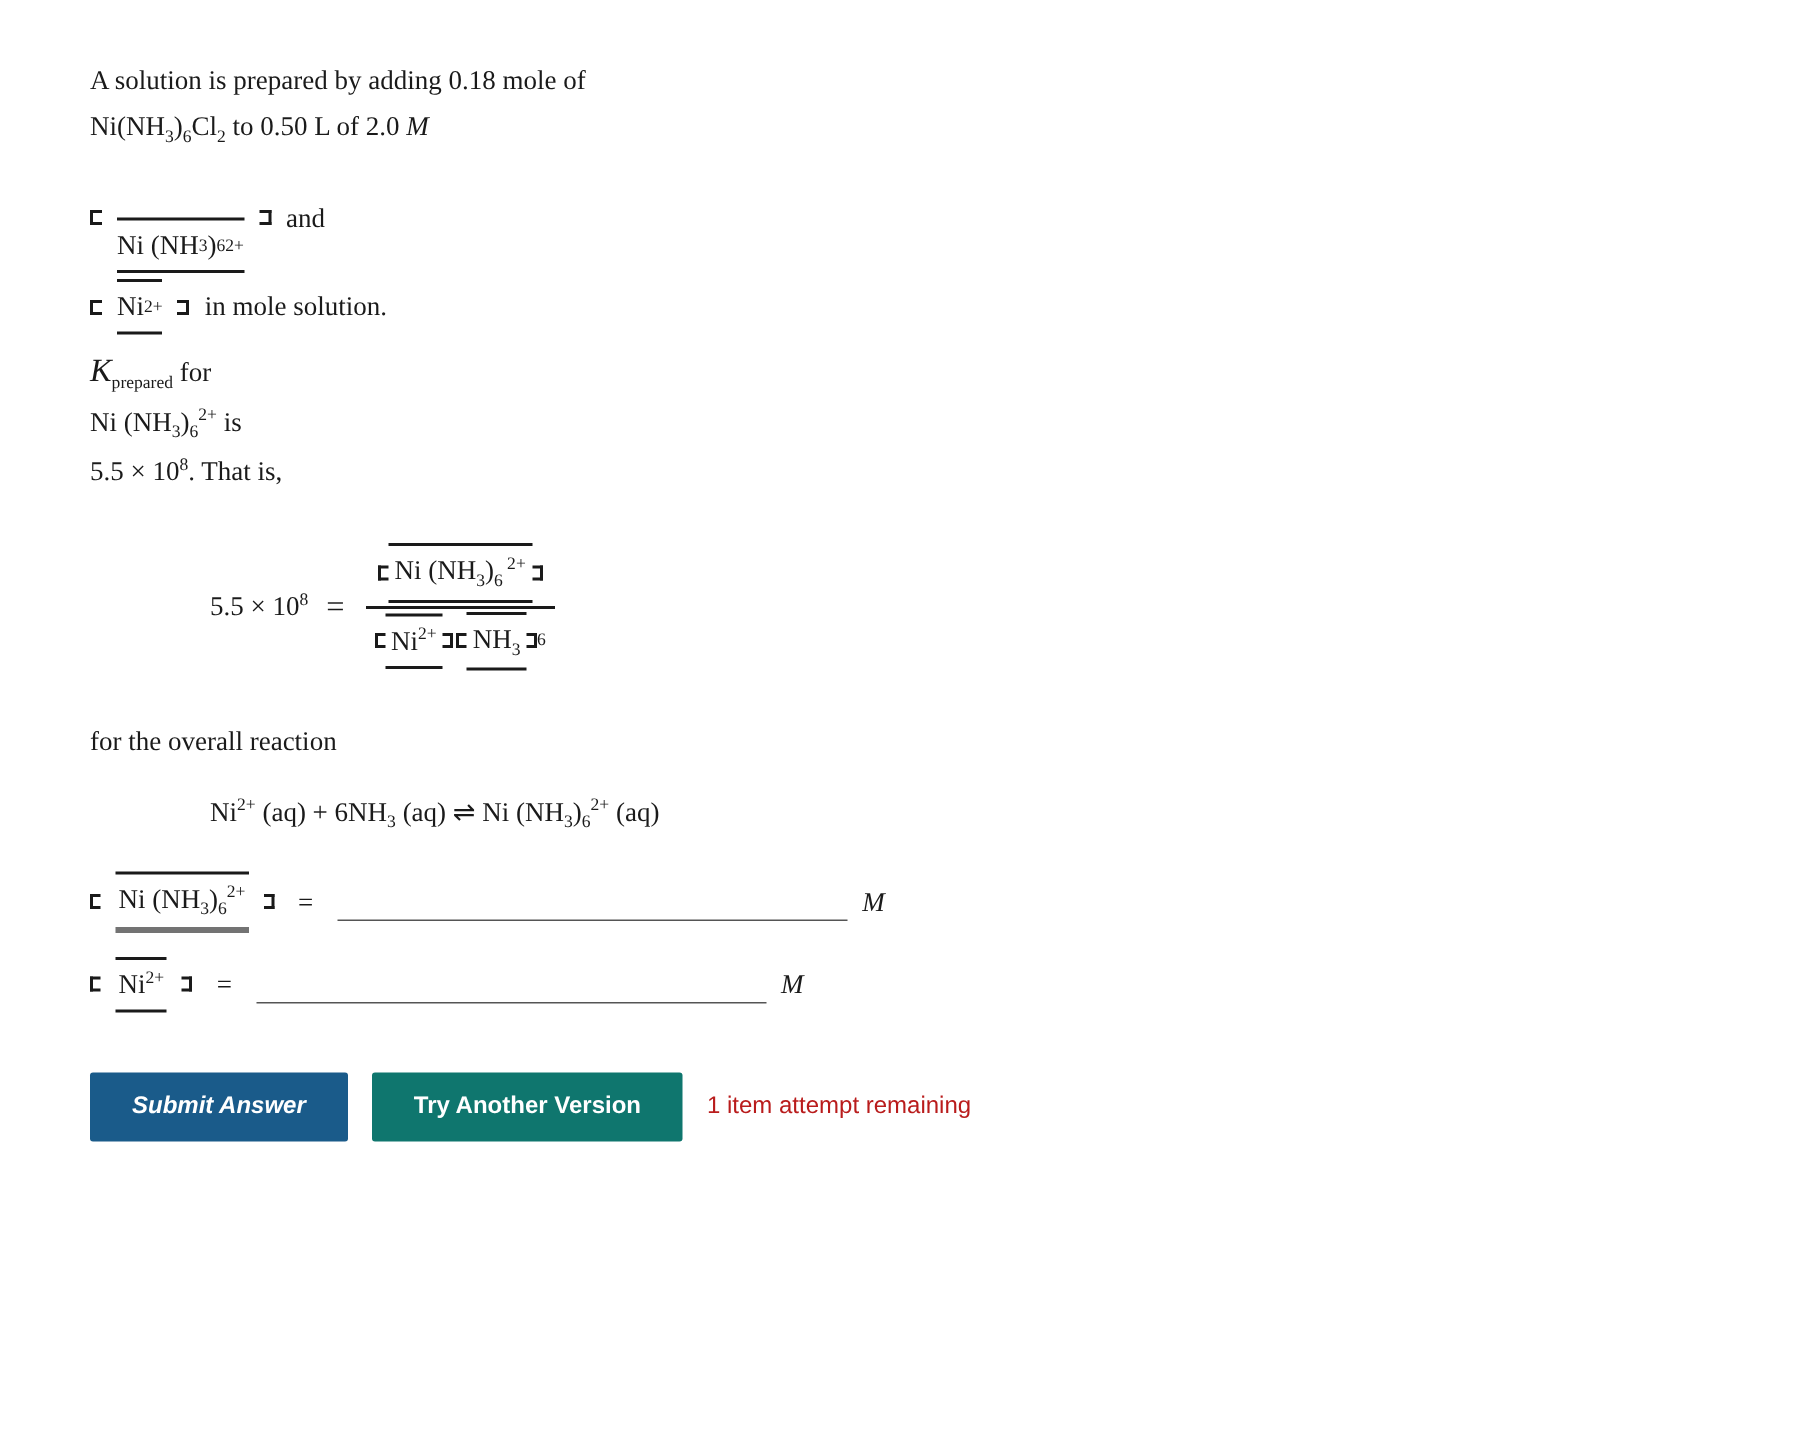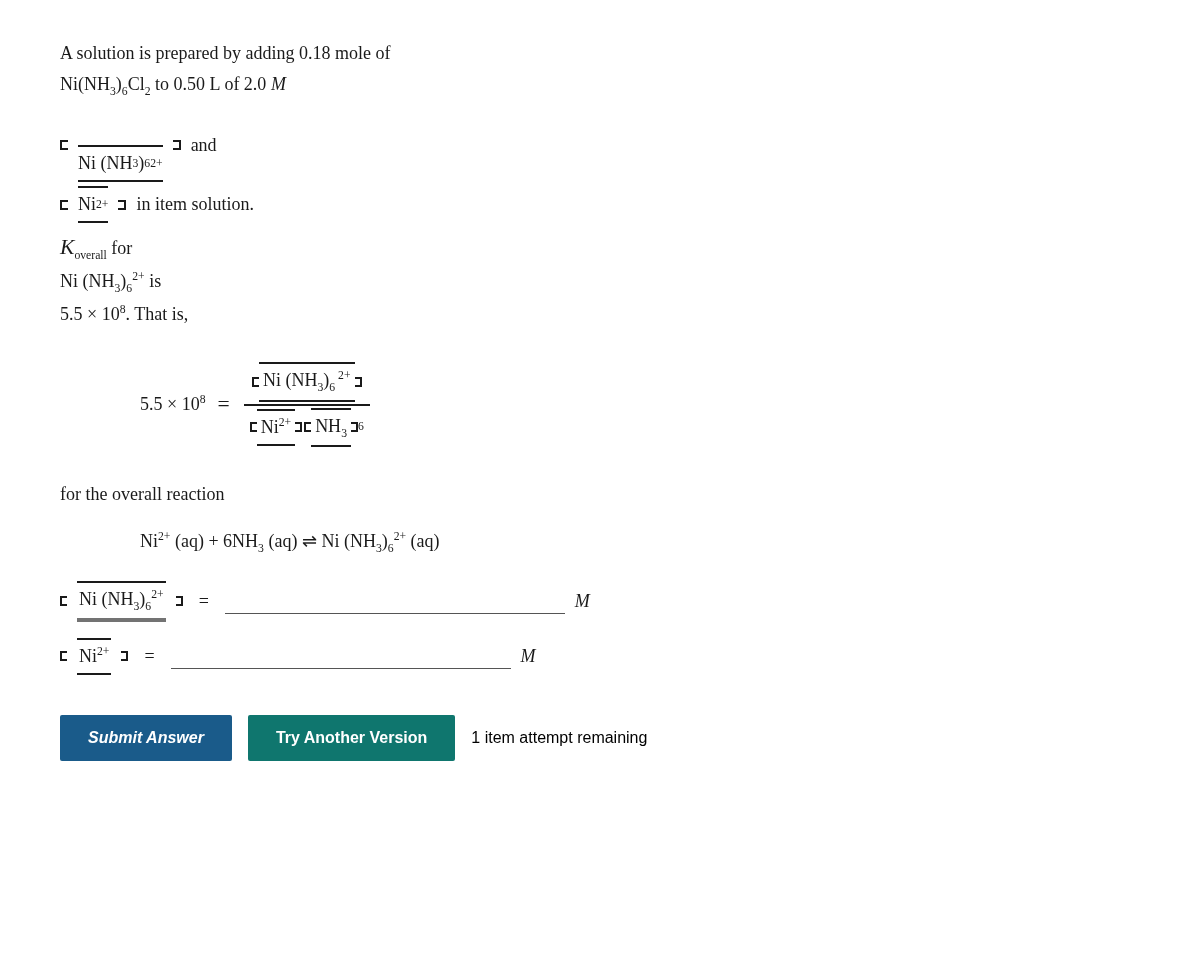--- a/index.html
+++ b/index.html
@@ -112,21 +112,21 @@
       font-weight: bold;
       padding: 14px 28px;
       border: none;
       cursor: pointer;
       border-radius: 2px;
     }
 
     .attempt-text {
       font-family: Arial, sans-serif;
       font-size: 16px;
-      color: #000000;
+      color: #b91c1c;
     }
 
     .italic-K {
       font-style: italic;
       font-family: 'Times New Roman', serif;
     }
 
     .overall-subscript {
       font-size: 0.65em;
       vertical-align: sub;
@@ -155,25 +155,25 @@
     <span style="display:inline-flex; align-items:stretch; border-right:2px solid #1a1a1a; border-top:2px solid #1a1a1a; border-bottom:2px solid #1a1a1a; padding: 3px 6px 3px 0;"></span>
     <span>and</span>
   </p>
 
   <p style="margin-top:4px; display:flex; align-items:center; gap:10px;">
     <span style="display:inline-flex; align-items:stretch; border-left:2px solid #1a1a1a; border-top:2px solid #1a1a1a; border-bottom:2px solid #1a1a1a; padding: 3px 0 3px 6px;"></span>
     <span style="display:inline-flex; align-items:center; border-top:2px solid #1a1a1a; border-bottom:2px solid #1a1a1a; padding:3px 0;">
       Ni<sup>2+</sup>
     </span>
     <span style="display:inline-flex; align-items:stretch; border-right:2px solid #1a1a1a; border-top:2px solid #1a1a1a; border-bottom:2px solid #1a1a1a; padding: 3px 6px 3px 0;"></span>
-    <span>in item solution.</span>
+    <span>in mole solution.</span>
   </p>
 
   <p style="margin-top:8px;">
-    <span class="italic-K" style="font-size:1.2em;">K</span><span class="overall-subscript">overall</span>
+    <span class="italic-K" style="font-size:1.2em;">K</span><span class="overall-subscript">prepared</span>
     <span> for</span>
   </p>
   <p>
     Ni (NH<sub>3</sub>)<sub>6</sub><sup>2+</sup> is
   </p>
   <p>
     5.5 × 10<sup>8</sup>. That is,
   </p>
 
 </div>

